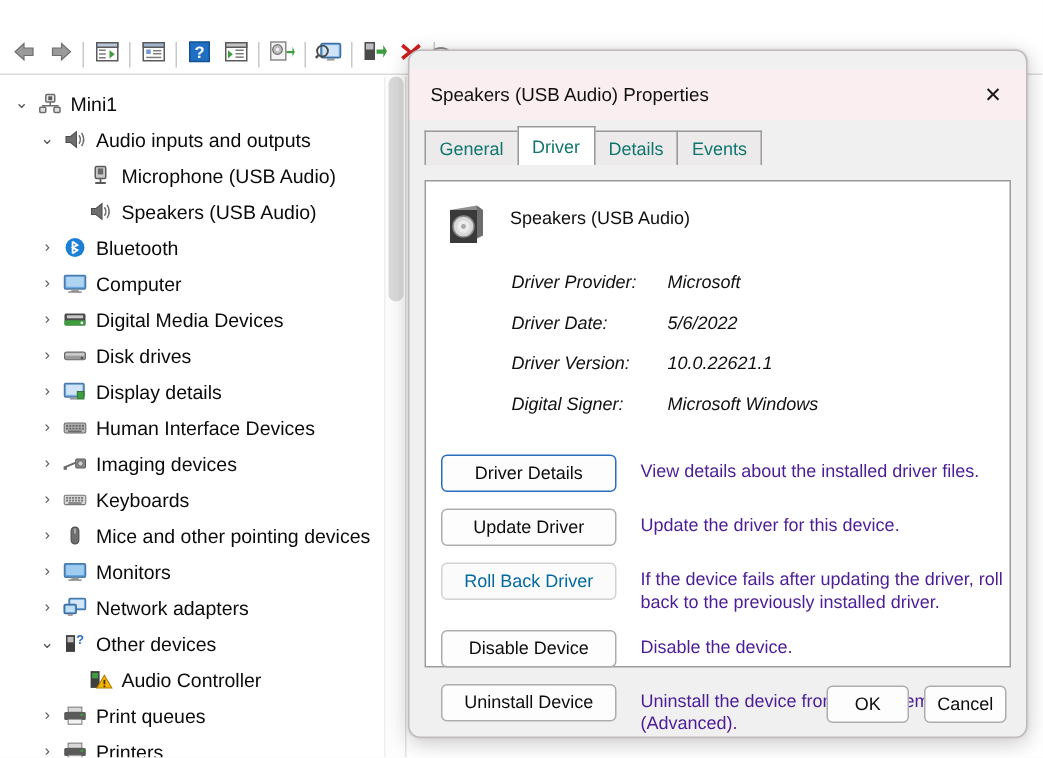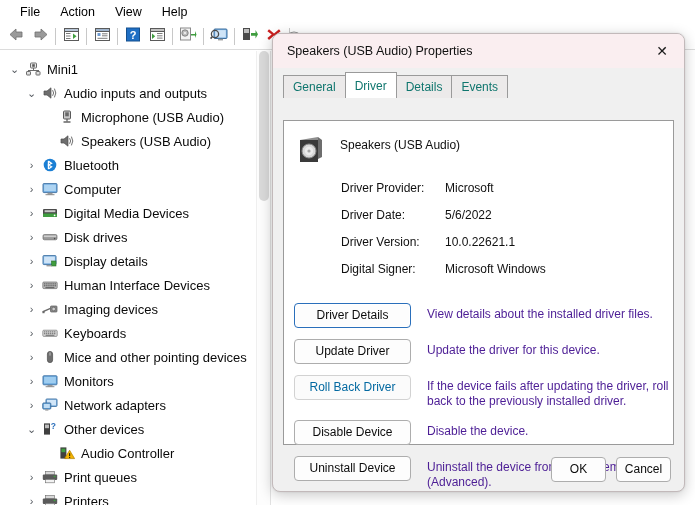--- a/index.html
+++ b/index.html
@@ -141,20 +141,21 @@
     overflow: hidden;
   }
   .dlg-title {
     position: relative;
     height: 34px;
     background: #faeef0;
     display: flex;
     align-items: center;
     padding-left: 14px;
     box-sizing: border-box;
+    margin-top: 12px;
   }
   .dlg-title-text {
     font-size: 12.5px;
     color: #101010;
     white-space: nowrap;
   }
   .dlg-close {
     position: absolute;
     right: 0; top: 0;
     width: 44px; height: 33px;
@@ -219,20 +220,21 @@
   }
   .dev-name {
     font-size: 12px;
     color: #101010;
     padding-top: 5px;
   }
 
   .info-table {
     margin: 16px 0 0 57px;
     border-collapse: collapse;
+    font-style: italic;
   }
   .info-table td {
     font-size: 12px;
     color: #101010;
     padding: 0 0 13px 0;
     vertical-align: top;
     white-space: nowrap;
   }
   .info-label { width: 104px; }
 
@@ -305,26 +307,20 @@
     left: 283px; top: 28px;
     width: 22px; height: 20px;
     overflow: hidden;
   }
 </style>
 </head>
 <body>
 
 <div id="app">
 
-  <div class="menubar">
-    <div class="menu-item">File</div>
-    <div class="menu-item">Action</div>
-    <div class="menu-item">View</div>
-    <div class="menu-item">Help</div>
-  </div>
 
   <div class="toolbar">
     <div style="width:4px"></div>
 
     <div class="tb-btn">
       <span>
         <svg width="17" height="15" viewBox="0 0 17 15">
           <path d="M8 2 L2 7.5 L8 13 L8 10 L14 10 L14 5 L8 5 Z" fill="#9a9a9a" stroke="#6f6f6f" stroke-width="0.8"></path>
         </svg>
       </span>

